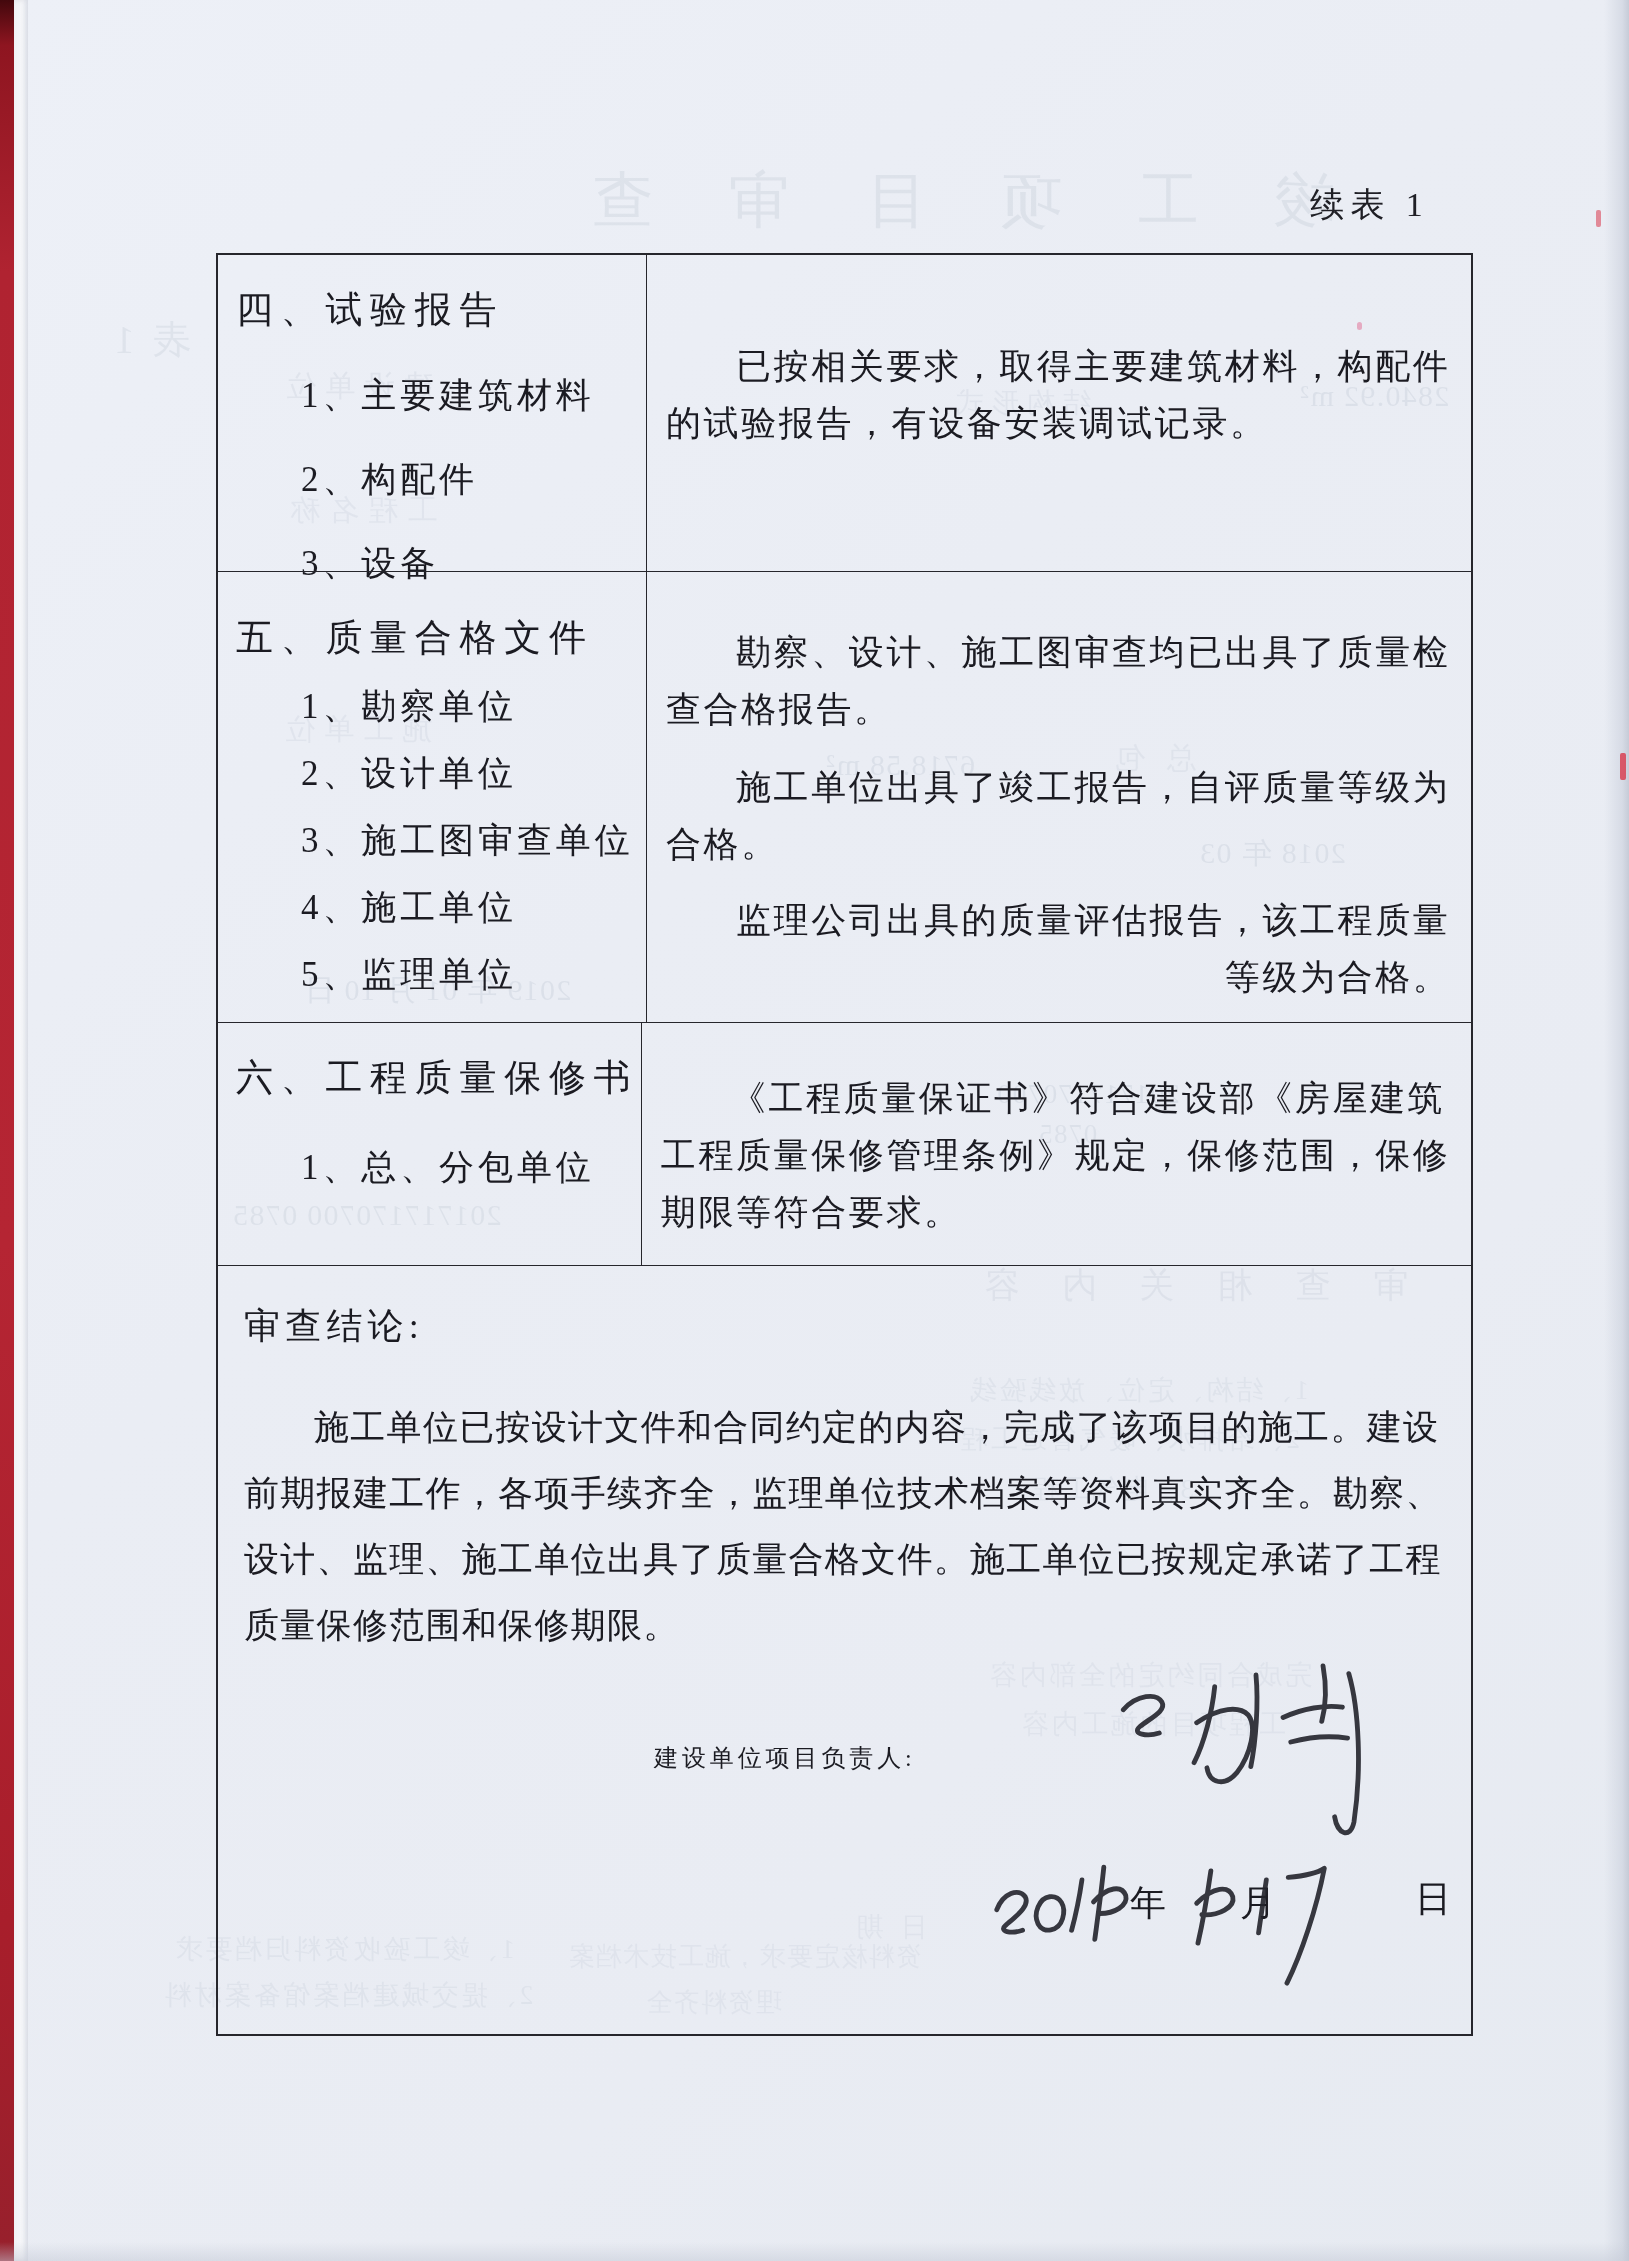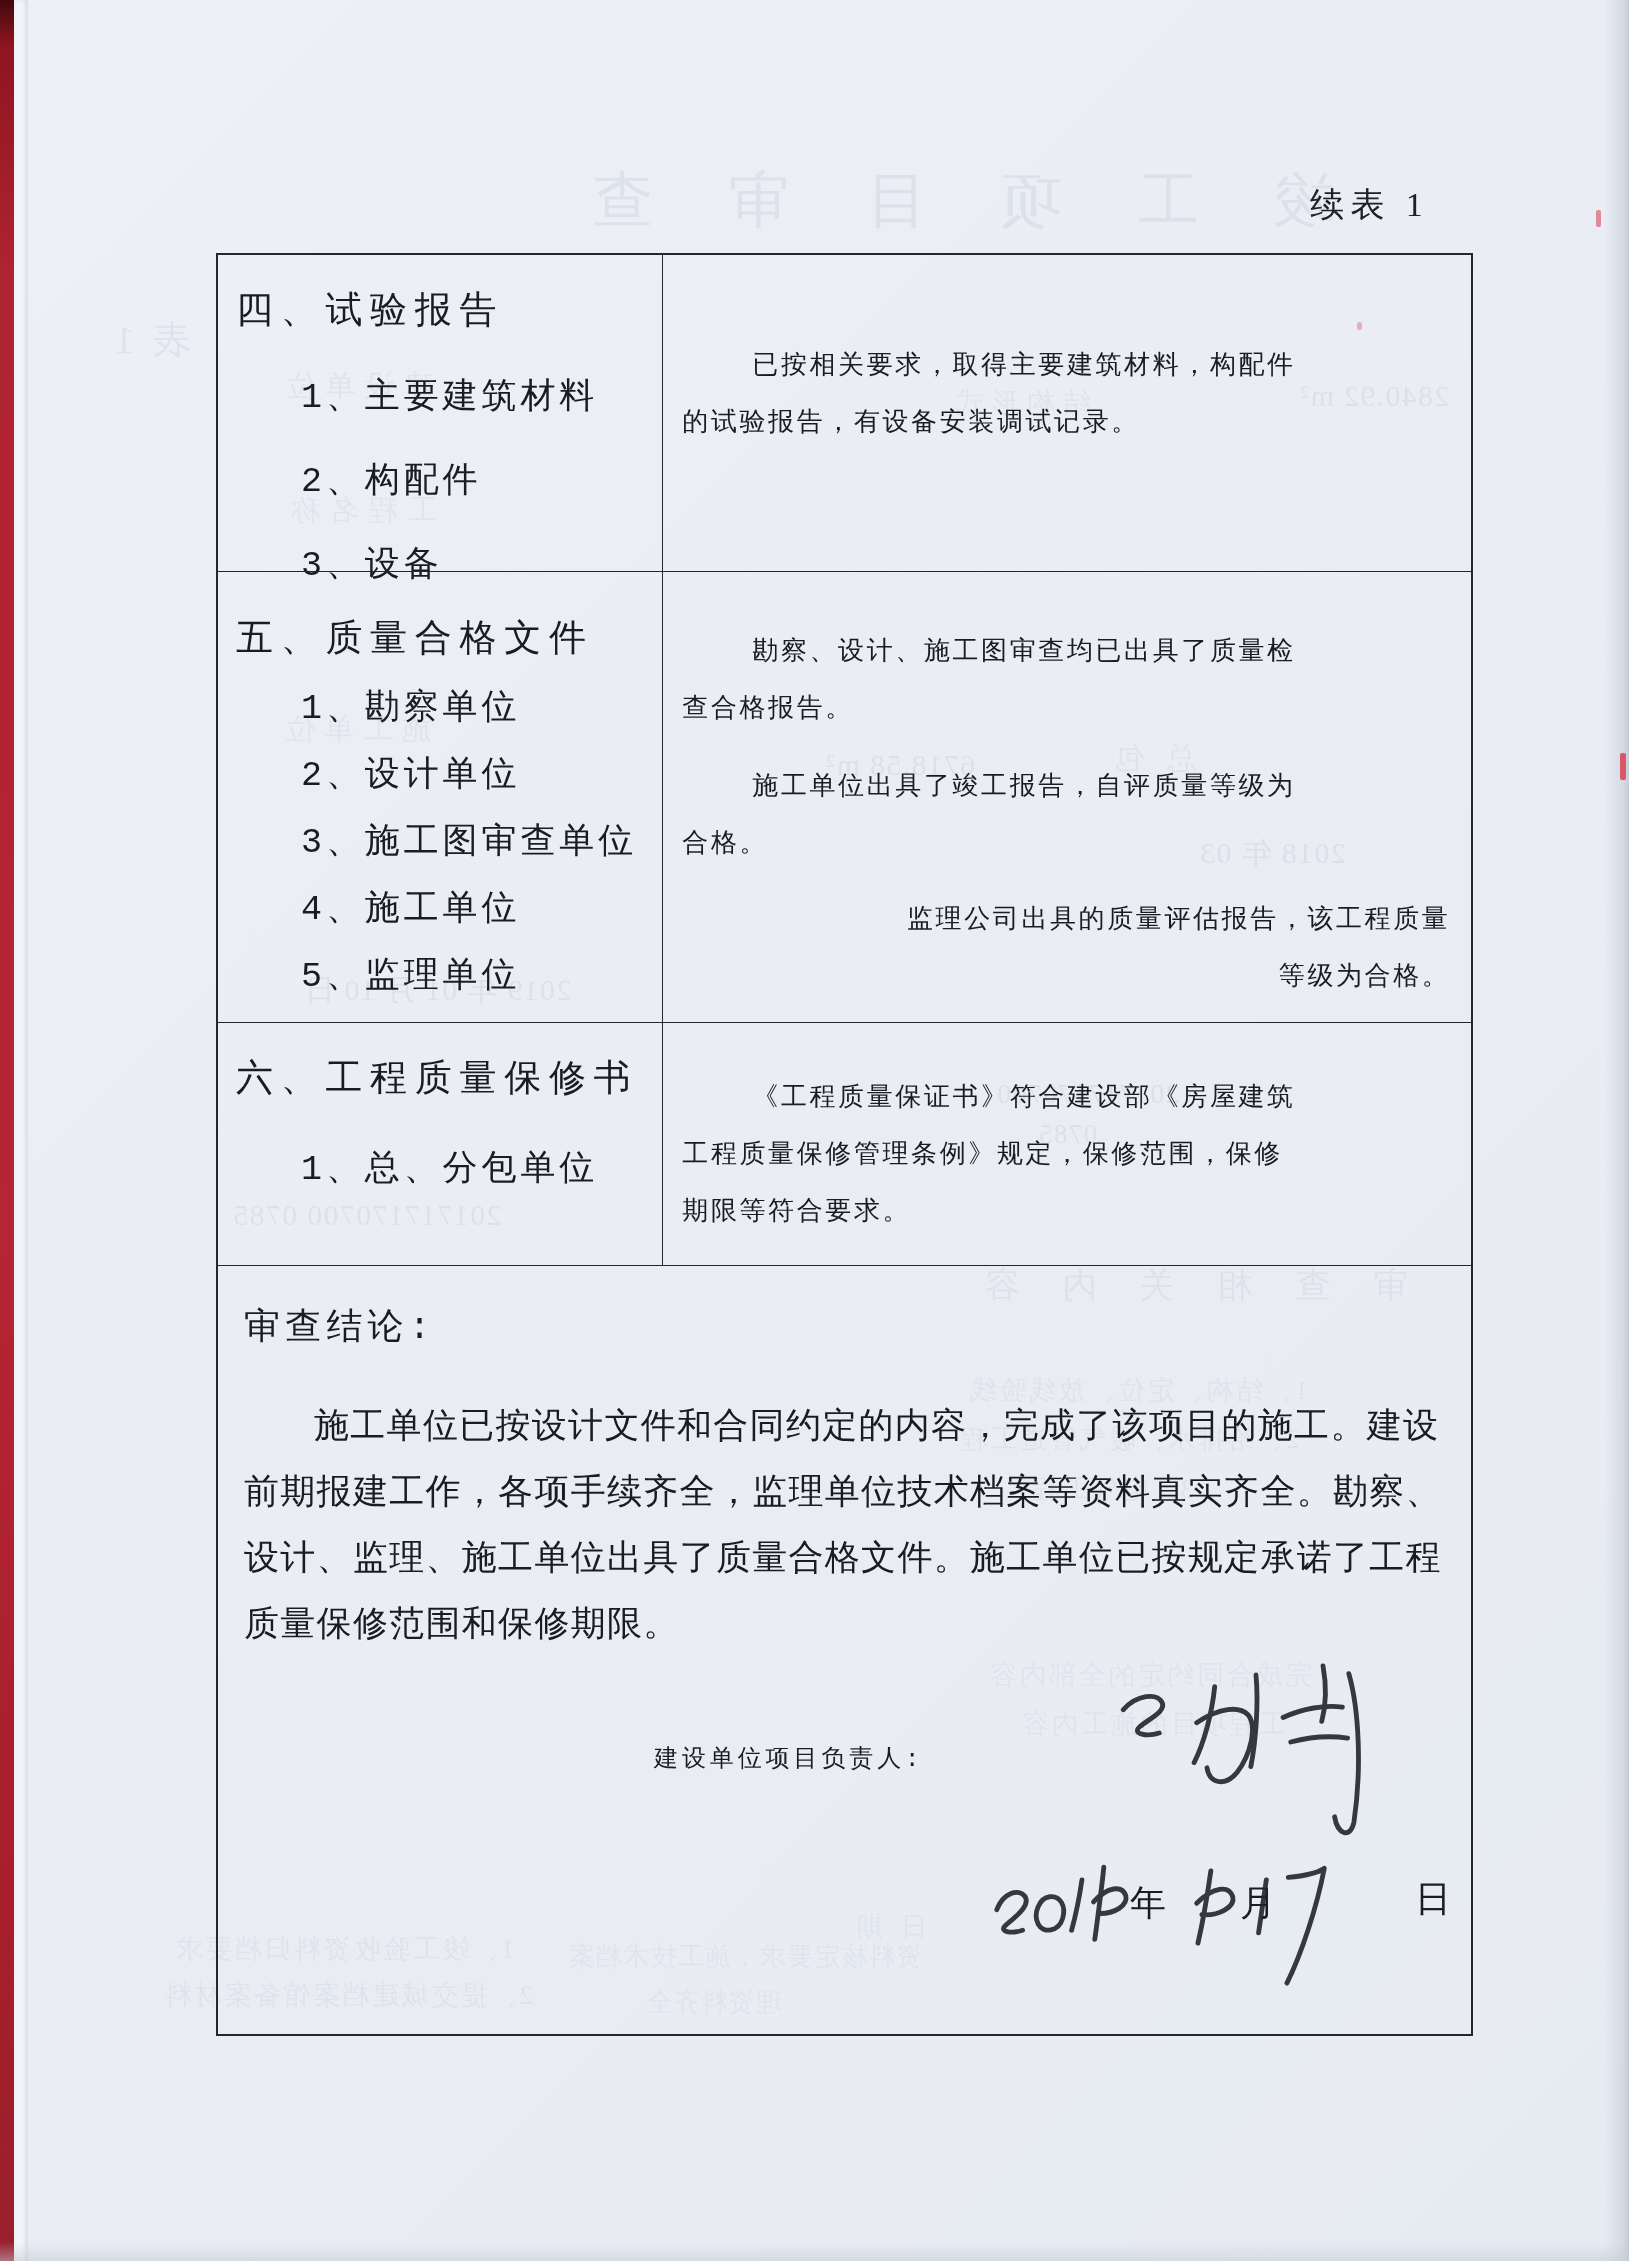--- a/index.html
+++ b/index.html
@@ -20,37 +20,37 @@
     background:linear-gradient(180deg,rgba(200,205,217,0),rgba(196,201,214,.5));}
   
   .bleed{position:absolute;inset:0;z-index:1;}
   .bt{position:absolute;transform:scaleX(-1);transform-origin:center;color:#6d7f95;
       white-space:nowrap;font-family:inherit;}
   
   .cont-label{position:absolute;z-index:3;left:1310px;top:182px;font-size:34px;letter-spacing:6.4px;color:#202026;}
   
   .tbl{position:absolute;z-index:2;left:216px;top:253px;width:1257px;height:1783px;
        border:2.6px solid #26262c;box-sizing:border-box;display:flex;flex-direction:column;}
-  .row{display:flex;box-sizing:border-box;font-family:Liberation Mono, monospace;}
+  .row{display:flex;box-sizing:border-box;}
   .row + .row{border-top:1.9px solid #26262c;}
   .r1{height:316px;}
   .r2{height:451px;}
   .r3{height:243px;}
   .r4{height:761px;display:block;position:relative;padding:0 26px;box-sizing:border-box;}
   .cl{width:445px;box-sizing:border-box;border-right:1.9px solid #26262c;}
   .cr{flex:1;box-sizing:border-box;padding:0 20.6px 0 19.3px;}
   .heading{font-size:37px;letter-spacing:7.7px;margin-left:18px;white-space:nowrap;}
   .item{font-size:35px;letter-spacing:3.9px;margin-left:83px;white-space:nowrap;}
   .r1 .heading{margin-top:30px;}
   .r1 .item{margin-top:37px;}
   .r2 .heading{margin-top:41px;}
   .r2 .item{margin-top:20px;}
   .r3 .heading{margin-top:30px;}
   .r3 .item{margin-top:41px;}
-  .para{font-size:26px;letter-spacing:2.6px;line-height:57px;}
+  .para{font-size:35px;letter-spacing:2.6px;line-height:57px;}
   .ln{white-space:nowrap;}
   .ln.indent{text-indent:70px;}
   .r1 .para{padding-top:83px;}
   .r2 .p1{padding-top:52px;}
   .r2 .p2{margin-top:20.6px;}
   .r2 .p3{margin-top:19.3px;text-align:right;}
   .r3 .para{padding-top:47px;}
   
   .concl-label{font-size:36px;letter-spacing:5.2px;margin-top:36px;}
   .concl-para{margin-top:44px;font-size:35px;letter-spacing:1.3px;line-height:66px;}

